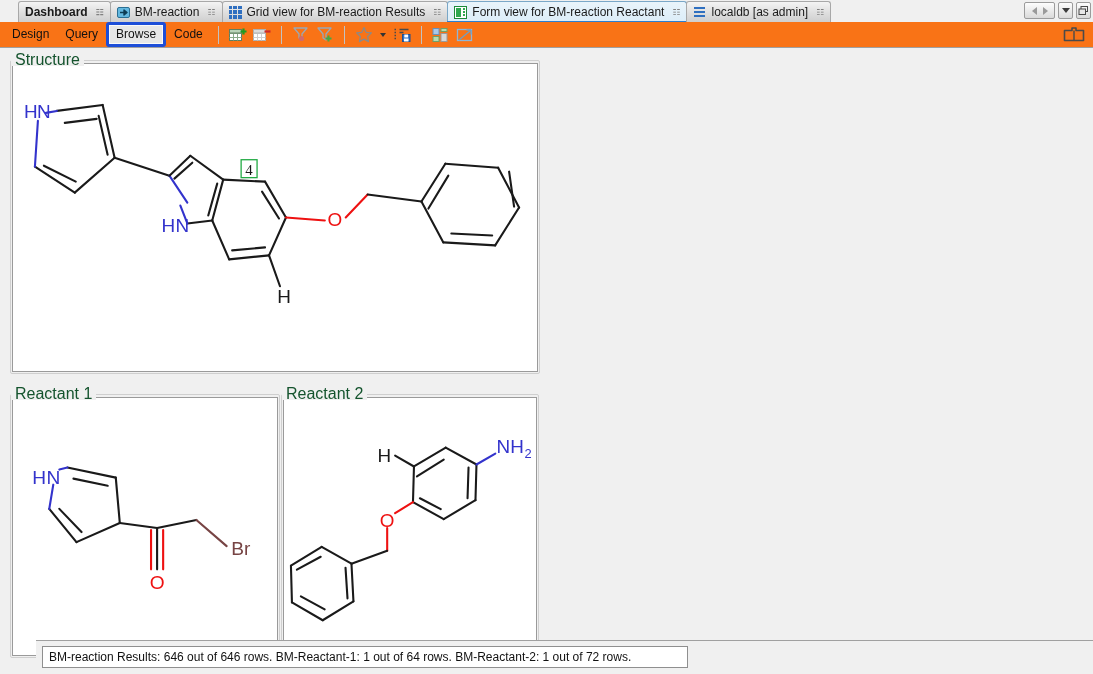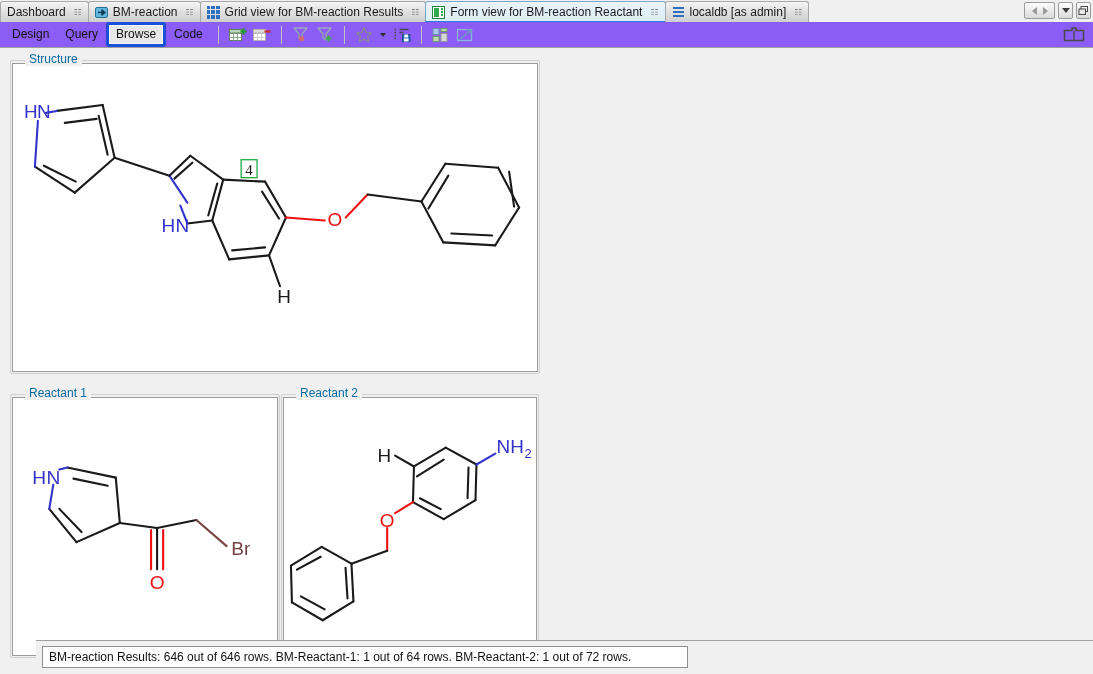--- a/index.html
+++ b/index.html
@@ -93,21 +93,21 @@
   .tnbtn.pair { width: 31px; gap: 6px; }
   .tri { width: 0; height: 0; }
   .tri-l { border-top: 4px solid transparent; border-bottom: 4px solid transparent; border-right: 5px solid #9a9a9a; }
   .tri-r { border-top: 4px solid transparent; border-bottom: 4px solid transparent; border-left: 5px solid #9a9a9a; }
   .tri-d { border-left: 4px solid transparent; border-right: 4px solid transparent; border-top: 5px solid #3c3c3c; }
 
   
   .toolbar {
     position: absolute; left: 0; top: 22px;
     width: 1093px; height: 26px;
-    background: #8b5cf6;
+    background: #f97316;
     border-bottom: 1px solid #a0a0a0;
     display: flex; align-items: center;
     padding-left: 4px;
     gap: 0px;
   }
   .menuitem {
     padding: 2px 7px;
     font-size: 12px;
     line-height: 15px;
     color: #111;
@@ -134,25 +134,25 @@
 
   
   .content {
     position: absolute; left: 0; top: 48px;
     width: 1093px; height: 592px;
     background: #f0f0f0;
   }
 
   .groupbox { position: absolute; }
   .gb-title {
-    position: absolute; top: -1px; left: 15px;
+    position: absolute; top: -1px; left: 1px;
     background: #f0f0f0;
     padding: 0 4px;
-    font-size: 12px; line-height: 13px;
-    color: #0369a1;
+    font-size: 16px; line-height: 13px;
+    color: #14532d;
     z-index: 2;
   }
   .gb-frame {
     position: absolute; left: 0; top: 6px; right: 0; bottom: 0;
     border: 1px solid #cfcfcf;
     border-top: 1px solid #cfcfcf;
     border-radius: 2px;
   }
   .gb-inner {
     position: absolute; left: 2px; top: 9px; right: 2px; bottom: 2px;
@@ -186,21 +186,21 @@
     color: #111;
   }
 </style>
 </head>
 <body>
 
 <div id="app">
 
   <div class="tabbar">
 
-    <div class="tab" style="margin-left:0;">
+    <div class="tab" style="margin-left:18px;font-weight:bold;">
       <span class="tlabel">Dashboard</span>
       <span class="tclose">☷</span>
     </div>
 
     <div class="tab">
       <span class="ticon ic-arrow">
         <svg width="13" height="13" viewBox="0 0 13 13">
           <rect x="0.5" y="1.5" width="12" height="10" rx="1.5" fill="#63b8e0" stroke="#2a6f93"></rect>
           <path d="M3 6.5 H8 M7 4 L10 6.5 L7 9 Z" fill="#0d3d55" stroke="#0d3d55" stroke-width="1.4" stroke-linejoin="round"></path>
         </svg>

